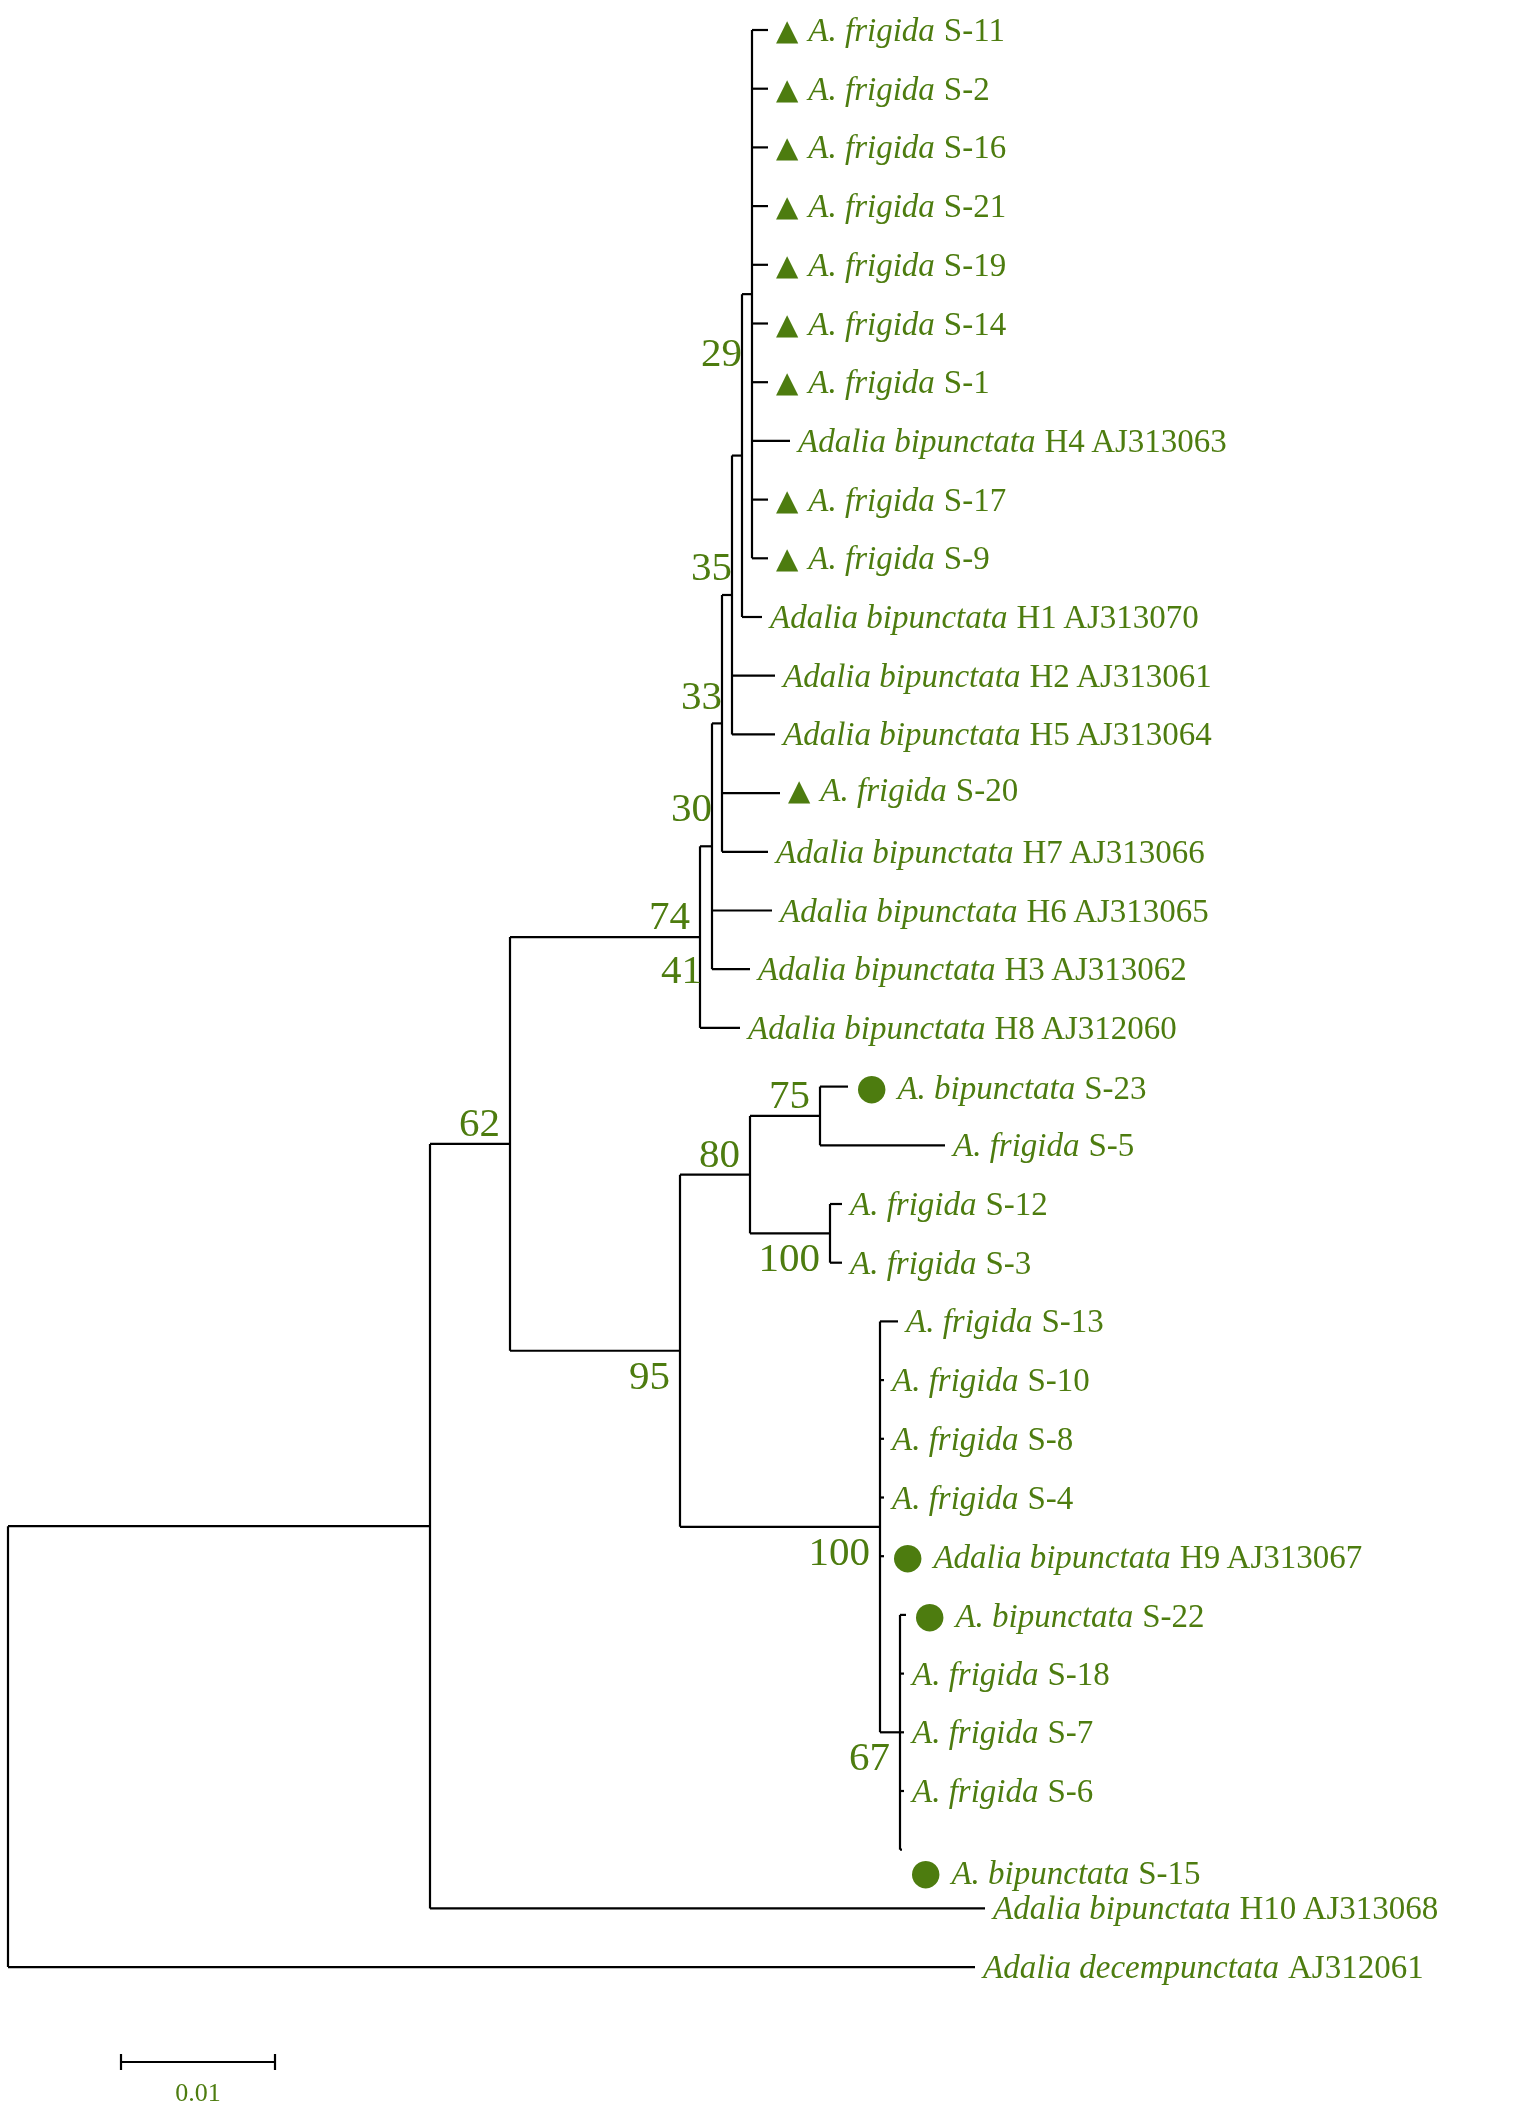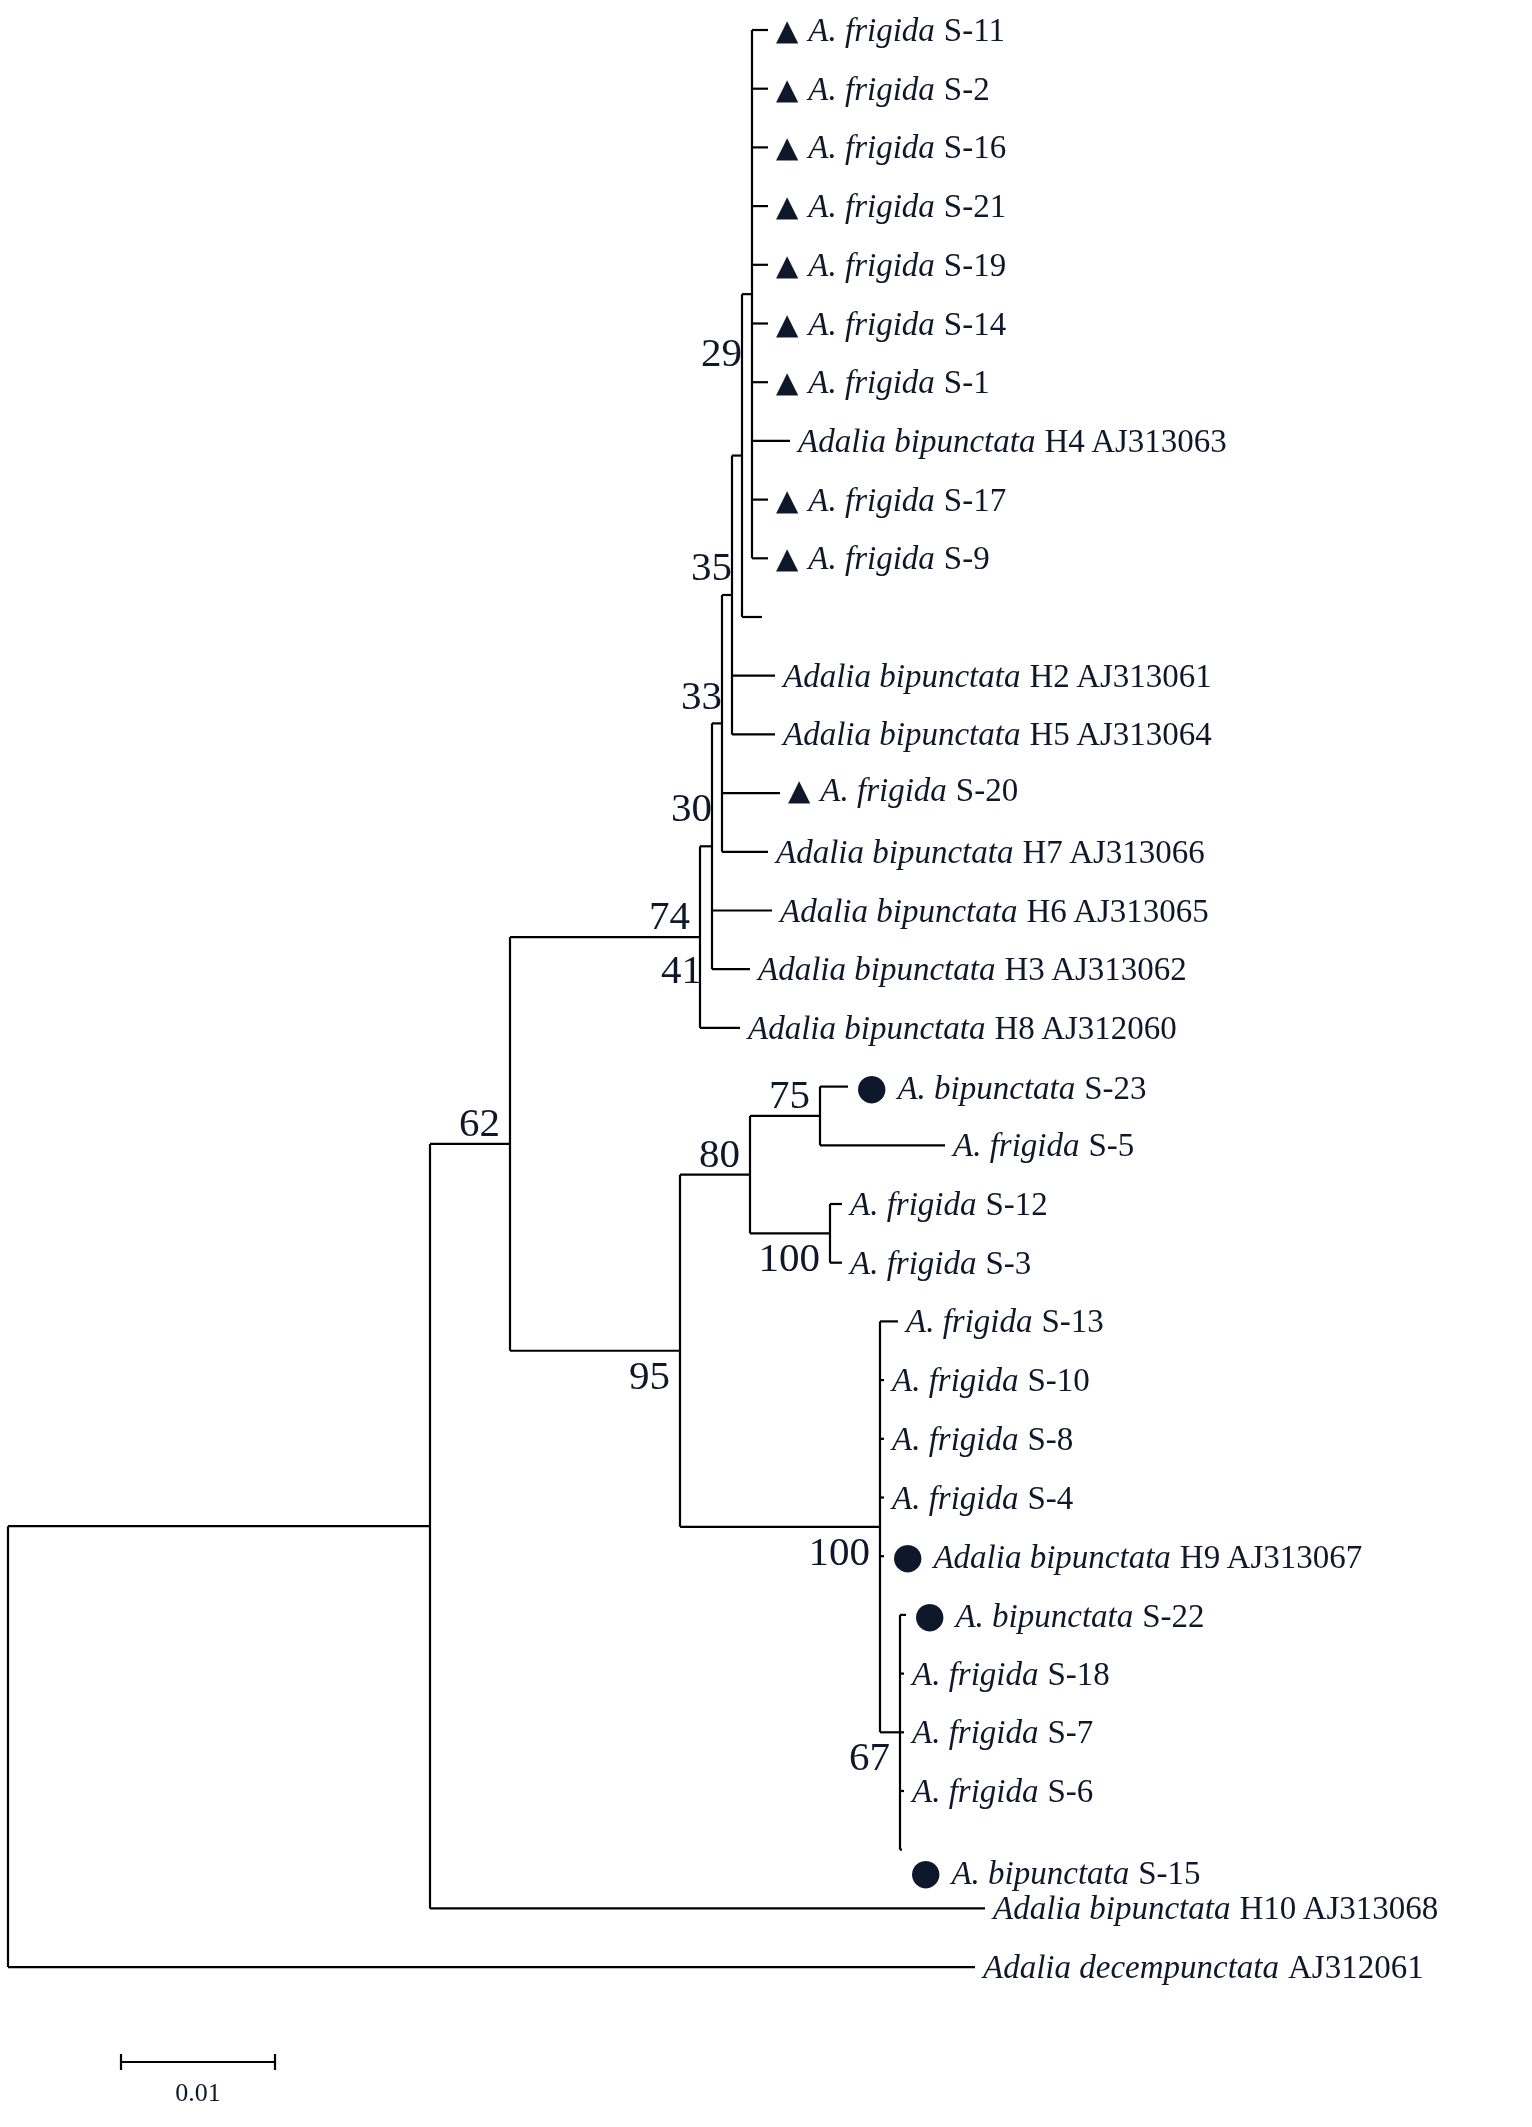--- a/index.html
+++ b/index.html
@@ -6,21 +6,21 @@
     margin: 0;
     padding: 0;
     background: #ffffff;
   }
   .figure {
     position: relative;
     width: 1532px;
     height: 2127px;
     background: #ffffff;
     font-family: "Liberation Serif", "DejaVu Serif", serif;
-    color: #0f172a;
+    color: #4d7c0f;
     overflow: hidden;
   }
   #tree-svg {
     position: absolute;
     left: 0;
     top: 0;
   }
   #labels {
     position: absolute;
     left: 0;
@@ -151,20 +151,21 @@
       <div class="taxon" style="left: 776px; top: 66.7px;"><span class="marker triangle">▲</span><span class="sp">A. frigida</span><span class="id">S-2</span></div>
       <div class="taxon" style="left: 776px; top: 125.4px;"><span class="marker triangle">▲</span><span class="sp">A. frigida</span><span class="id">S-16</span></div>
       <div class="taxon" style="left: 776px; top: 184.1px;"><span class="marker triangle">▲</span><span class="sp">A. frigida</span><span class="id">S-21</span></div>
       <div class="taxon" style="left: 776px; top: 242.8px;"><span class="marker triangle">▲</span><span class="sp">A. frigida</span><span class="id">S-19</span></div>
       <div class="taxon" style="left: 776px; top: 301.5px;"><span class="marker triangle">▲</span><span class="sp">A. frigida</span><span class="id">S-14</span></div>
       <div class="taxon" style="left: 776px; top: 360.2px;"><span class="marker triangle">▲</span><span class="sp">A. frigida</span><span class="id">S-1</span></div>
       <div class="taxon" style="left: 798px; top: 418.9px;"><span class="sp">Adalia bipunctata</span><span class="id">H4 AJ313063</span></div>
       <div class="taxon" style="left: 776px; top: 477.6px;"><span class="marker triangle">▲</span><span class="sp">A. frigida</span><span class="id">S-17</span></div>
       <div class="taxon" style="left: 776px; top: 536.3px;"><span class="marker triangle">▲</span><span class="sp">A. frigida</span><span class="id">S-9</span></div>
       <div class="bs" style="left: 642px; top: 334.15px;">29</div>
+      <div class="taxon" style="left: 770px; top: 595px;"><span class="sp">Adalia bipunctata</span><span class="id">H1 AJ313070</span></div>
       <div class="bs" style="left: 632px; top: 547.575px;">35</div>
       <div class="taxon" style="left: 783px; top: 653.7px;"><span class="sp">Adalia bipunctata</span><span class="id">H2 AJ313061</span></div>
       <div class="taxon" style="left: 783px; top: 712.4px;"><span class="sp">Adalia bipunctata</span><span class="id">H5 AJ313064</span></div>
       <div class="bs" style="left: 622px; top: 676.987px;">33</div>
       <div class="taxon" style="left: 788px; top: 768px;"><span class="marker triangle">▲</span><span class="sp">A. frigida</span><span class="id">S-20</span></div>
       <div class="taxon" style="left: 776px; top: 829.8px;"><span class="sp">Adalia bipunctata</span><span class="id">H7 AJ313066</span></div>
       <div class="bs" style="left: 612px; top: 789.394px;">30</div>
       <div class="taxon" style="left: 780px; top: 888.5px;"><span class="sp">Adalia bipunctata</span><span class="id">H6 AJ313065</span></div>
       <div class="taxon" style="left: 758px; top: 947.2px;"><span class="sp">Adalia bipunctata</span><span class="id">H3 AJ313062</span></div>
       <div class="bs" style="left: 602px; top: 951.297px;">41</div>

